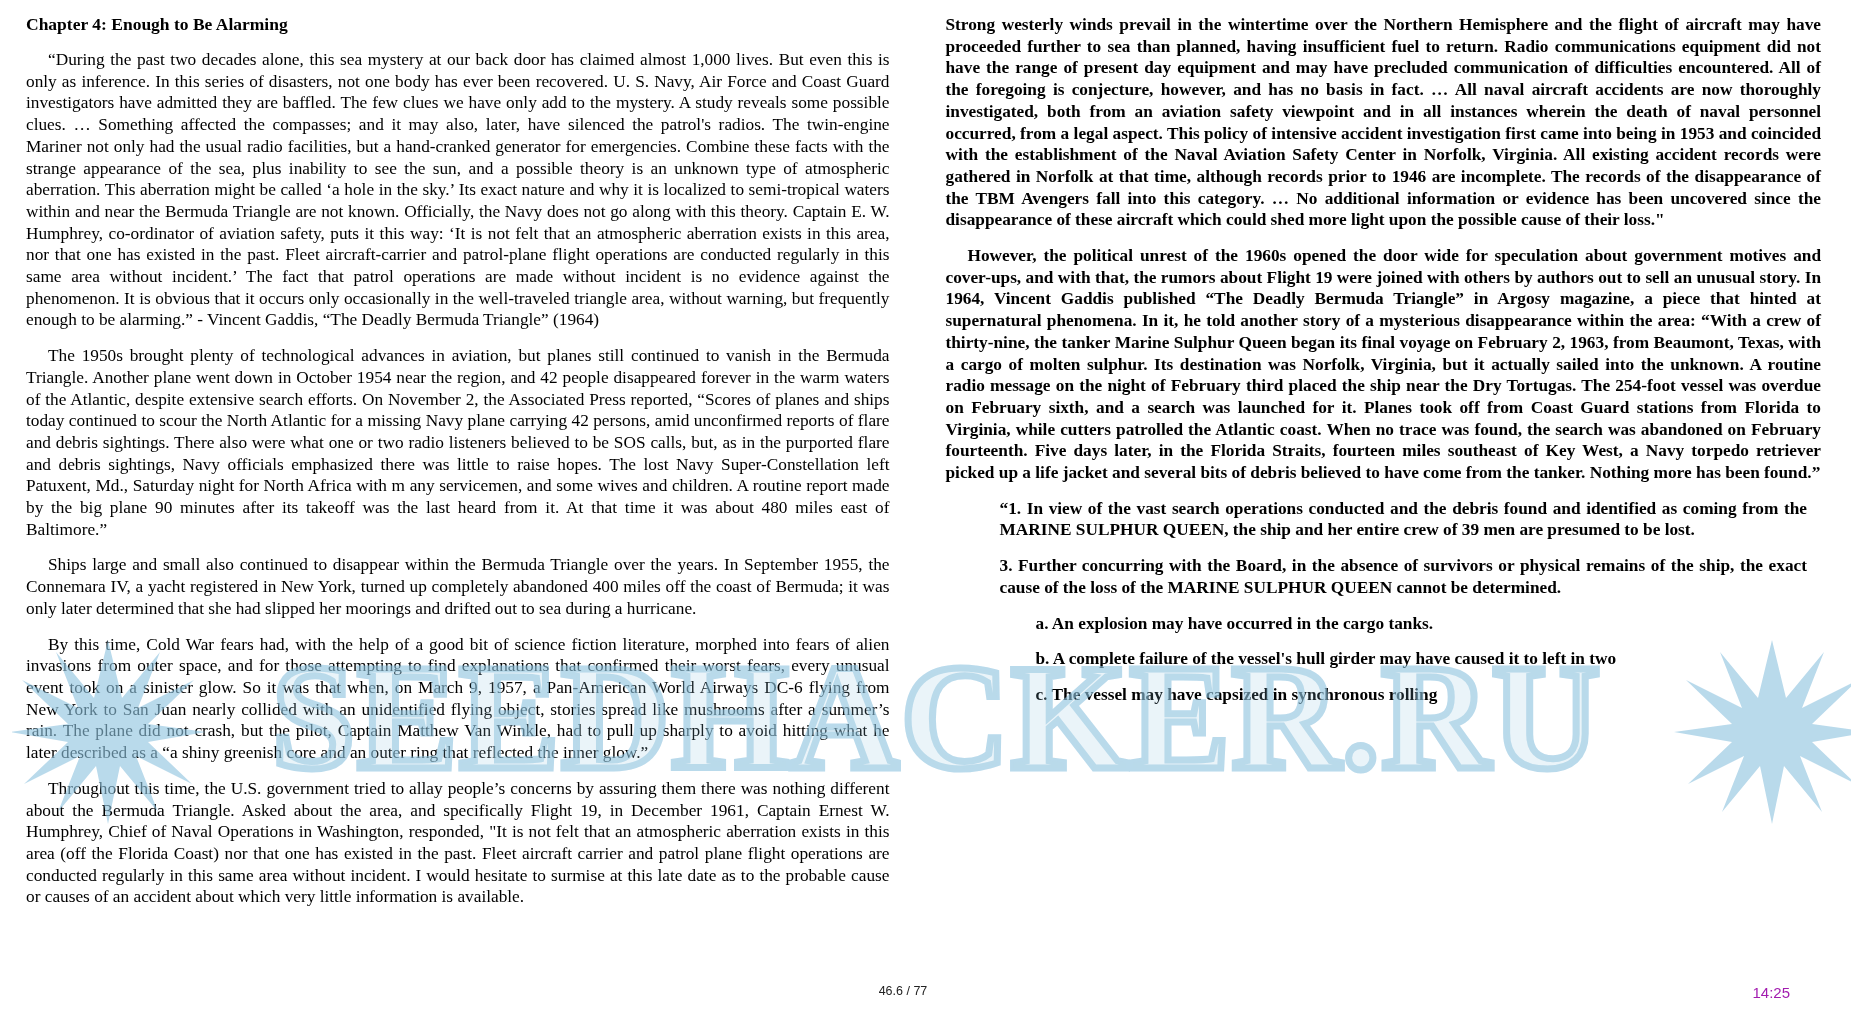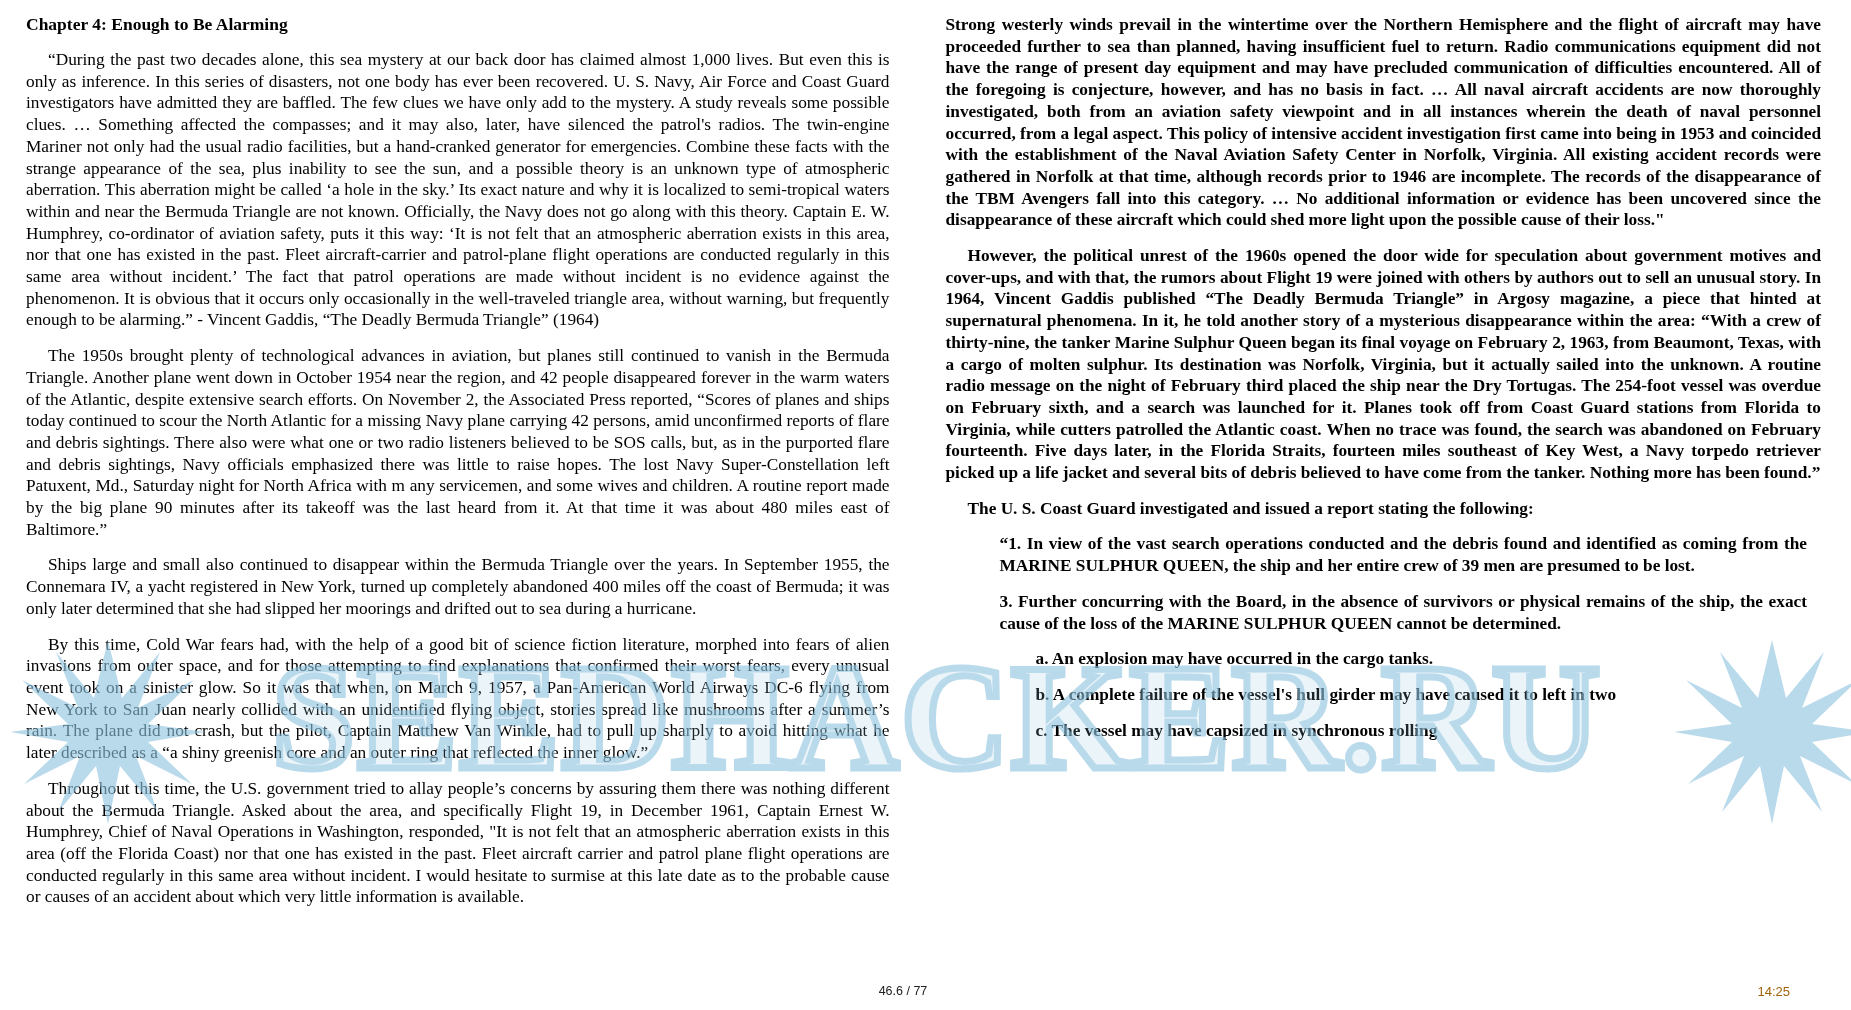--- a/index.html
+++ b/index.html
@@ -93,42 +93,41 @@
     left: 0;
     right: 0;
     text-align: center;
     font-size: 12.5px;
     color: #222;
   }
   .footer .clock {
     position: absolute;
     right: 16px;
     top: 0;
-    font-size: 13px;
-    color: #a16207;
+    font-size: 15px;
+    color: #a21caf;
   }
 </style>
 </head>
 <body>
 
 <div class="page">
 
   <div class="column col-left">
     <h1 class="chapter-title">Chapter 4: Enough to Be Alarming</h1>
     <p class="para">“During the past two decades alone, this sea mystery at our back door has claimed almost 1,000 lives.  But even this is only as inference. In this series of disasters, not one body has ever been recovered. U. S. Navy, Air Force and Coast Guard investigators have admitted they are baffled.  The few clues we have only add to the mystery. A study reveals some possible clues. … Something affected the compasses; and it may also, later, have silenced the patrol's radios.  The twin-engine Mariner not only had the usual radio facilities, but a hand-cranked generator for emergencies. Combine these facts with the strange appearance of the sea, plus inability to see the sun, and a possible theory is an unknown type of atmospheric aberration.  This aberration might be called ‘a hole in the sky.’  Its exact nature and why it is localized to semi-tropical waters within and near the Bermuda Triangle are not known. Officially, the Navy does not go along with this theory.  Captain E. W. Humphrey, co-ordinator of aviation safety, puts it this way: ‘It is not felt that an atmospheric aberration exists in this area, nor that one has existed in the past. Fleet aircraft-carrier and patrol-plane flight operations are conducted regularly in this same area without incident.’  The fact that patrol operations are made without incident is no evidence against the phenomenon.  It is obvious that it occurs only occasionally in the well-traveled triangle area, without warning, but frequently enough to be alarming.” - Vincent Gaddis, “The Deadly Bermuda Triangle” (1964)</p>
     <p class="para">The 1950s brought plenty of technological advances in aviation, but planes still continued to vanish in the Bermuda Triangle. Another plane went down in October 1954 near the region, and 42 people disappeared forever in the warm waters of the Atlantic, despite extensive search efforts. On November 2, the Associated Press reported, “Scores of planes and ships today continued to scour the North Atlantic for a missing Navy plane carrying 42 persons, amid unconfirmed reports of flare and debris sightings. There also were what one or two radio listeners believed to be SOS calls, but, as in the purported flare and debris sightings, Navy officials emphasized there was little to raise hopes. The lost Navy Super-Constellation left Patuxent, Md., Saturday night for North Africa with m any servicemen, and some wives and children. A routine report made by the big plane 90 minutes after its takeoff was the last heard from it. At that time it was about 480 miles east of Baltimore.”</p>
     <p class="para">Ships large and small also continued to disappear within the Bermuda Triangle over the years. In September 1955, the Connemara IV, a yacht registered in New York, turned up completely abandoned 400 miles off the coast of Bermuda; it was only later determined that she had slipped her moorings and drifted out to sea during a hurricane.</p>
     <p class="para">By this time, Cold War fears had, with the help of a good bit of science fiction literature, morphed into fears of alien invasions from outer space, and for those attempting to find explanations that confirmed their worst fears, every unusual event took on a sinister glow. So it was that when, on March 9, 1957, a Pan-American World Airways DC-6 flying from New York to San Juan nearly collided with an unidentified flying object, stories spread like mushrooms after a summer’s rain. The plane did not crash, but the pilot, Captain Matthew Van Winkle, had to pull up sharply to avoid hitting what he later described as a “a shiny greenish core and an outer ring that reflected the inner glow.”</p>
     <p class="para">Throughout this time, the U.S. government tried to allay people’s concerns by assuring them there was nothing different about the Bermuda Triangle. Asked about the area, and specifically Flight 19, in December 1961, Captain Ernest W. Humphrey, Chief of Naval Operations in Washington, responded, "It is not felt that an atmospheric aberration exists in this area (off the Florida Coast) nor that one has existed in the past. Fleet aircraft carrier and patrol plane flight operations are conducted regularly in this same area without incident. I would hesitate to surmise at this late date as to the probable cause or causes of an accident about which very little information is available.</p>
   </div>
 
   <div class="column col-right">
     <p class="para noindent">Strong westerly winds prevail in the wintertime over the Northern Hemisphere and the flight of aircraft may have proceeded further to sea than planned, having insufficient fuel to return. Radio communications equipment did not have the range of present day equipment and may have precluded communication of difficulties encountered. All of the foregoing is conjecture, however, and has no basis in fact. … All naval aircraft accidents are now thoroughly investigated, both from an aviation safety viewpoint and in all instances wherein the death of naval personnel occurred, from a legal aspect. This policy of intensive accident investigation first came into being in 1953 and coincided with the establishment of the Naval Aviation Safety Center in Norfolk, Virginia. All existing accident records were gathered in Norfolk at that time, although records prior to 1946 are incomplete. The records of the disappearance of the TBM Avengers fall into this category. … No additional information or evidence has been uncovered since the disappearance of these aircraft which could shed more light upon the possible cause of their loss."</p>
     <p class="para">However, the political unrest of the 1960s opened the door wide for speculation about government motives and cover-ups, and with that, the rumors about Flight 19 were joined with others by authors out to sell an unusual story. In 1964, Vincent Gaddis published “The Deadly Bermuda Triangle” in Argosy magazine, a piece that hinted at supernatural phenomena. In it, he told another story of a mysterious disappearance within the area: “With a crew of thirty-nine, the tanker Marine Sulphur Queen began its final voyage on February 2, 1963, from Beaumont, Texas, with a cargo of molten sulphur.  Its destination was Norfolk, Virginia, but it actually sailed into the unknown.  A routine radio message on the night of February third placed the ship near the Dry Tortugas. The 254-foot vessel was overdue on February sixth, and a search was launched for it.  Planes took off from Coast Guard stations from Florida to Virginia, while cutters patrolled the Atlantic coast.  When no trace was found, the search was abandoned on February fourteenth. Five days later, in the Florida Straits, fourteen miles southeast of Key West, a Navy torpedo retriever picked up a life jacket and several bits of debris believed to have come from the tanker.  Nothing more has been found.”</p>
-    <p class="para">The U. S. Coast Guard investigated and issued a report stating the following:</p>
     <p class="para quote-indent">“1. In view of the vast search operations conducted and the debris found and identified as coming from the MARINE SULPHUR QUEEN, the ship and her entire crew of 39 men are presumed to be lost.</p>
     <p class="para quote-indent">3. Further concurring with the Board, in the absence of survivors or physical remains of the ship, the exact cause of the loss of the MARINE SULPHUR QUEEN cannot be determined.</p>
     <p class="para sub-item">a. An explosion may have occurred in the cargo tanks.</p>
     <p class="para sub-item">b. A complete failure of the vessel's hull girder may have caused it to left in two</p>
     <p class="para sub-item">c. The vessel may have capsized in synchronous rolling</p>
   </div>
 
 </div>
 
 <div class="watermark">

